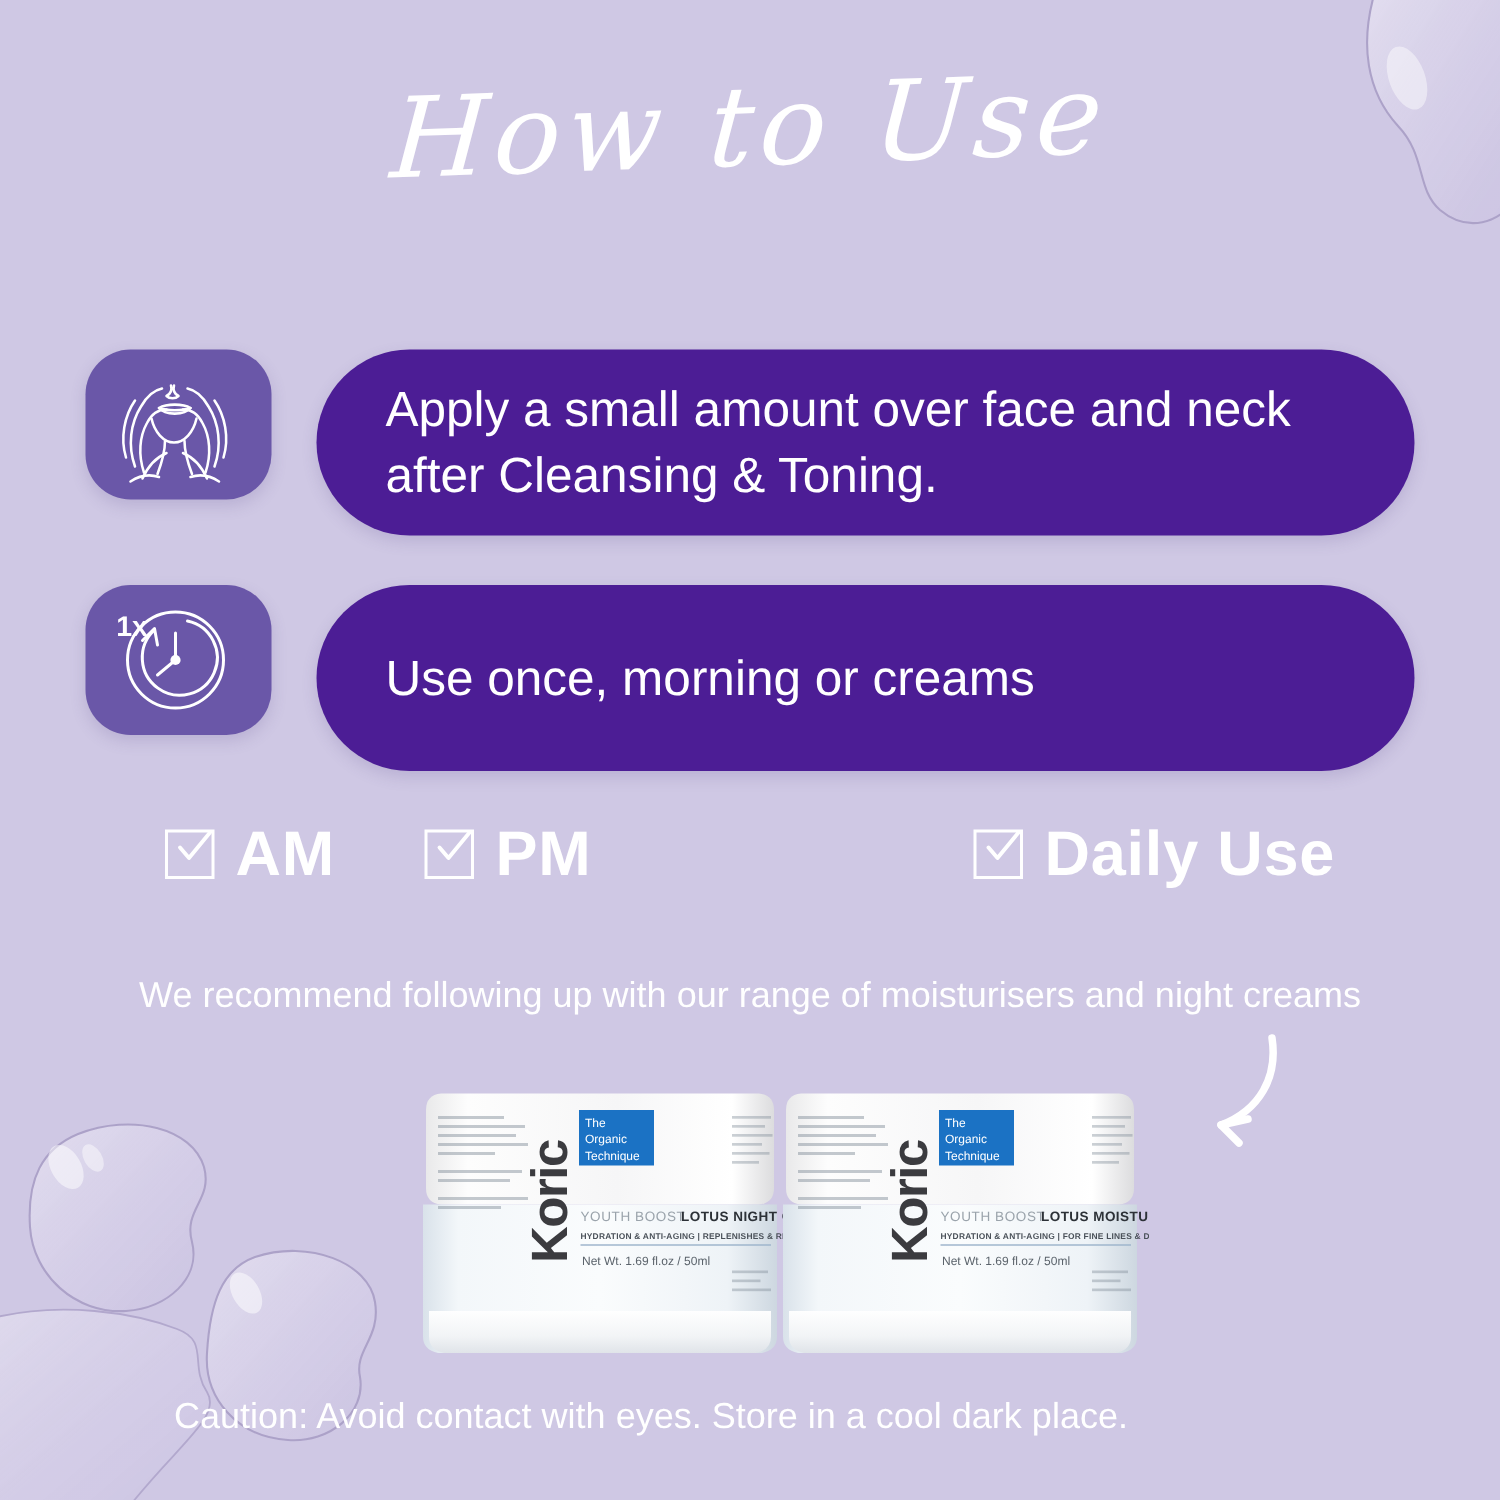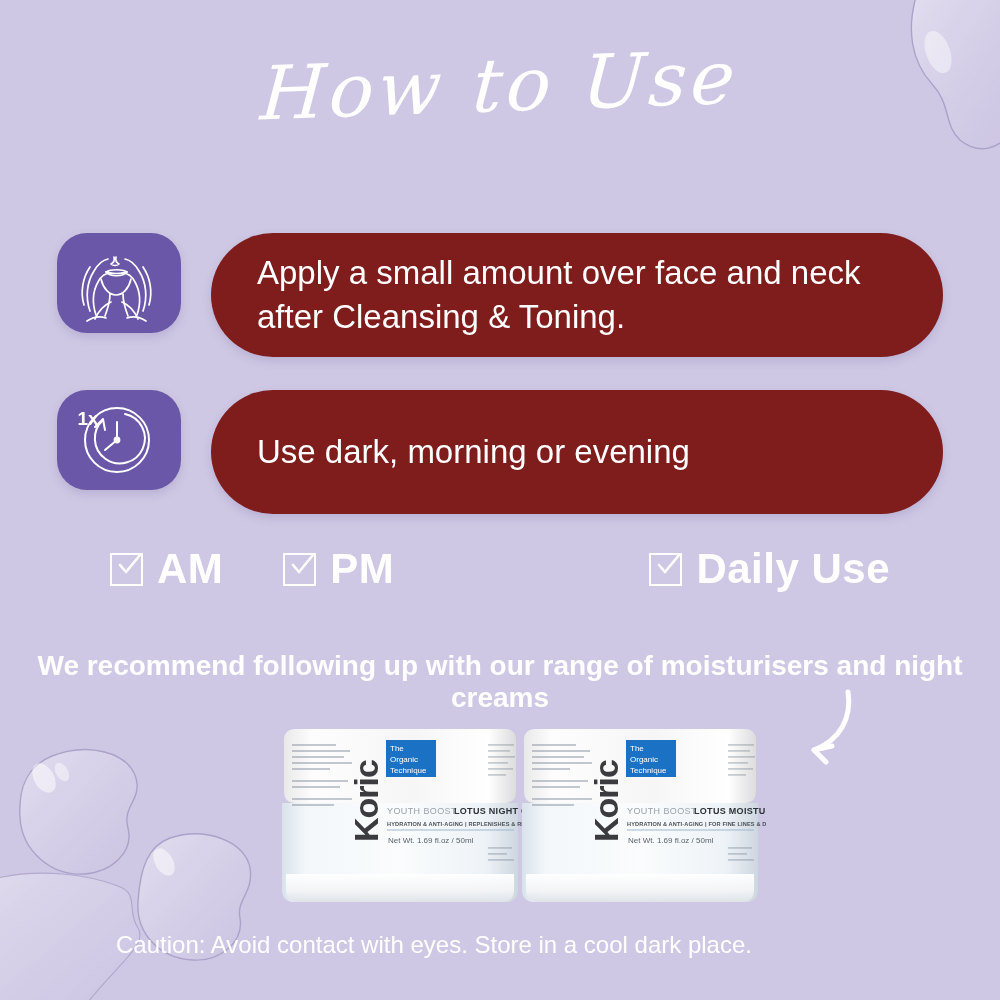--- a/index.html
+++ b/index.html
@@ -38,21 +38,21 @@
     width:124px; height:100px; flex:0 0 124px;
     background:#6a57a8;
     border-radius:30px;
     display:flex; align-items:center; justify-content:center;
     box-shadow:0 4px 10px rgba(90,70,140,.18);
   }
   .step-bar {
     margin-left:30px;
     flex:1;
     min-height:124px;
-    background:#7f1d1d;
+    background:#4c1d95;
     border-radius:62px;
     display:flex; align-items:center;
     padding:10px 46px;
     box-shadow:0 4px 10px rgba(90,70,140,.18);
   }
   .step-text {
     color:#ffffff;
     font-size:33px;
     line-height:1.32;
     font-weight:400;
@@ -80,22 +80,22 @@
     font-weight:700;
     letter-spacing:.5px;
     line-height:1;
   }
 
   
   .recommend {
     position:absolute; top:650px; left:0; width:1000px;
     text-align:center;
     color:#ffffff;
-    font-size:28px;
-    font-weight:700;
+    font-size:24px;
+    font-weight:400;
   }
 
   
   .arrow { position:absolute; top:688px; left:752px; }
 
   
   .products { position:absolute; top:722px; left:276px; width:490px; height:205px; }
 
   
   .caution {
@@ -201,21 +201,21 @@
 
           <path d="M46 48 L46 30"></path>
           <path d="M46 48 L34 58"></path>
           <circle cx="46" cy="48" r="3.4" fill="#ffffff" stroke="none"></circle>
         </svg>
         <svg width="0" height="0"></svg>
       </span>
       <span style="position:absolute;margin-left:-62px;margin-top:-42px;color:#fff;font-size:19px;font-weight:700;">1x</span>
     </div>
     <div class="step-bar">
-      <div class="step-text">Use dark, morning or evening</div>
+      <div class="step-text">Use once, morning or creams</div>
     </div>
   </div>
 </div>
 
 <div class="checks">
 
   <div class="check-item am">
     <span class="checkbox">
       <svg width="30" height="30" viewBox="0 0 30 30" fill="none" stroke="#ffffff" stroke-width="2.6" stroke-linecap="round" stroke-linejoin="round">
         <path d="M6 15 L12 22 L26 5"></path>

